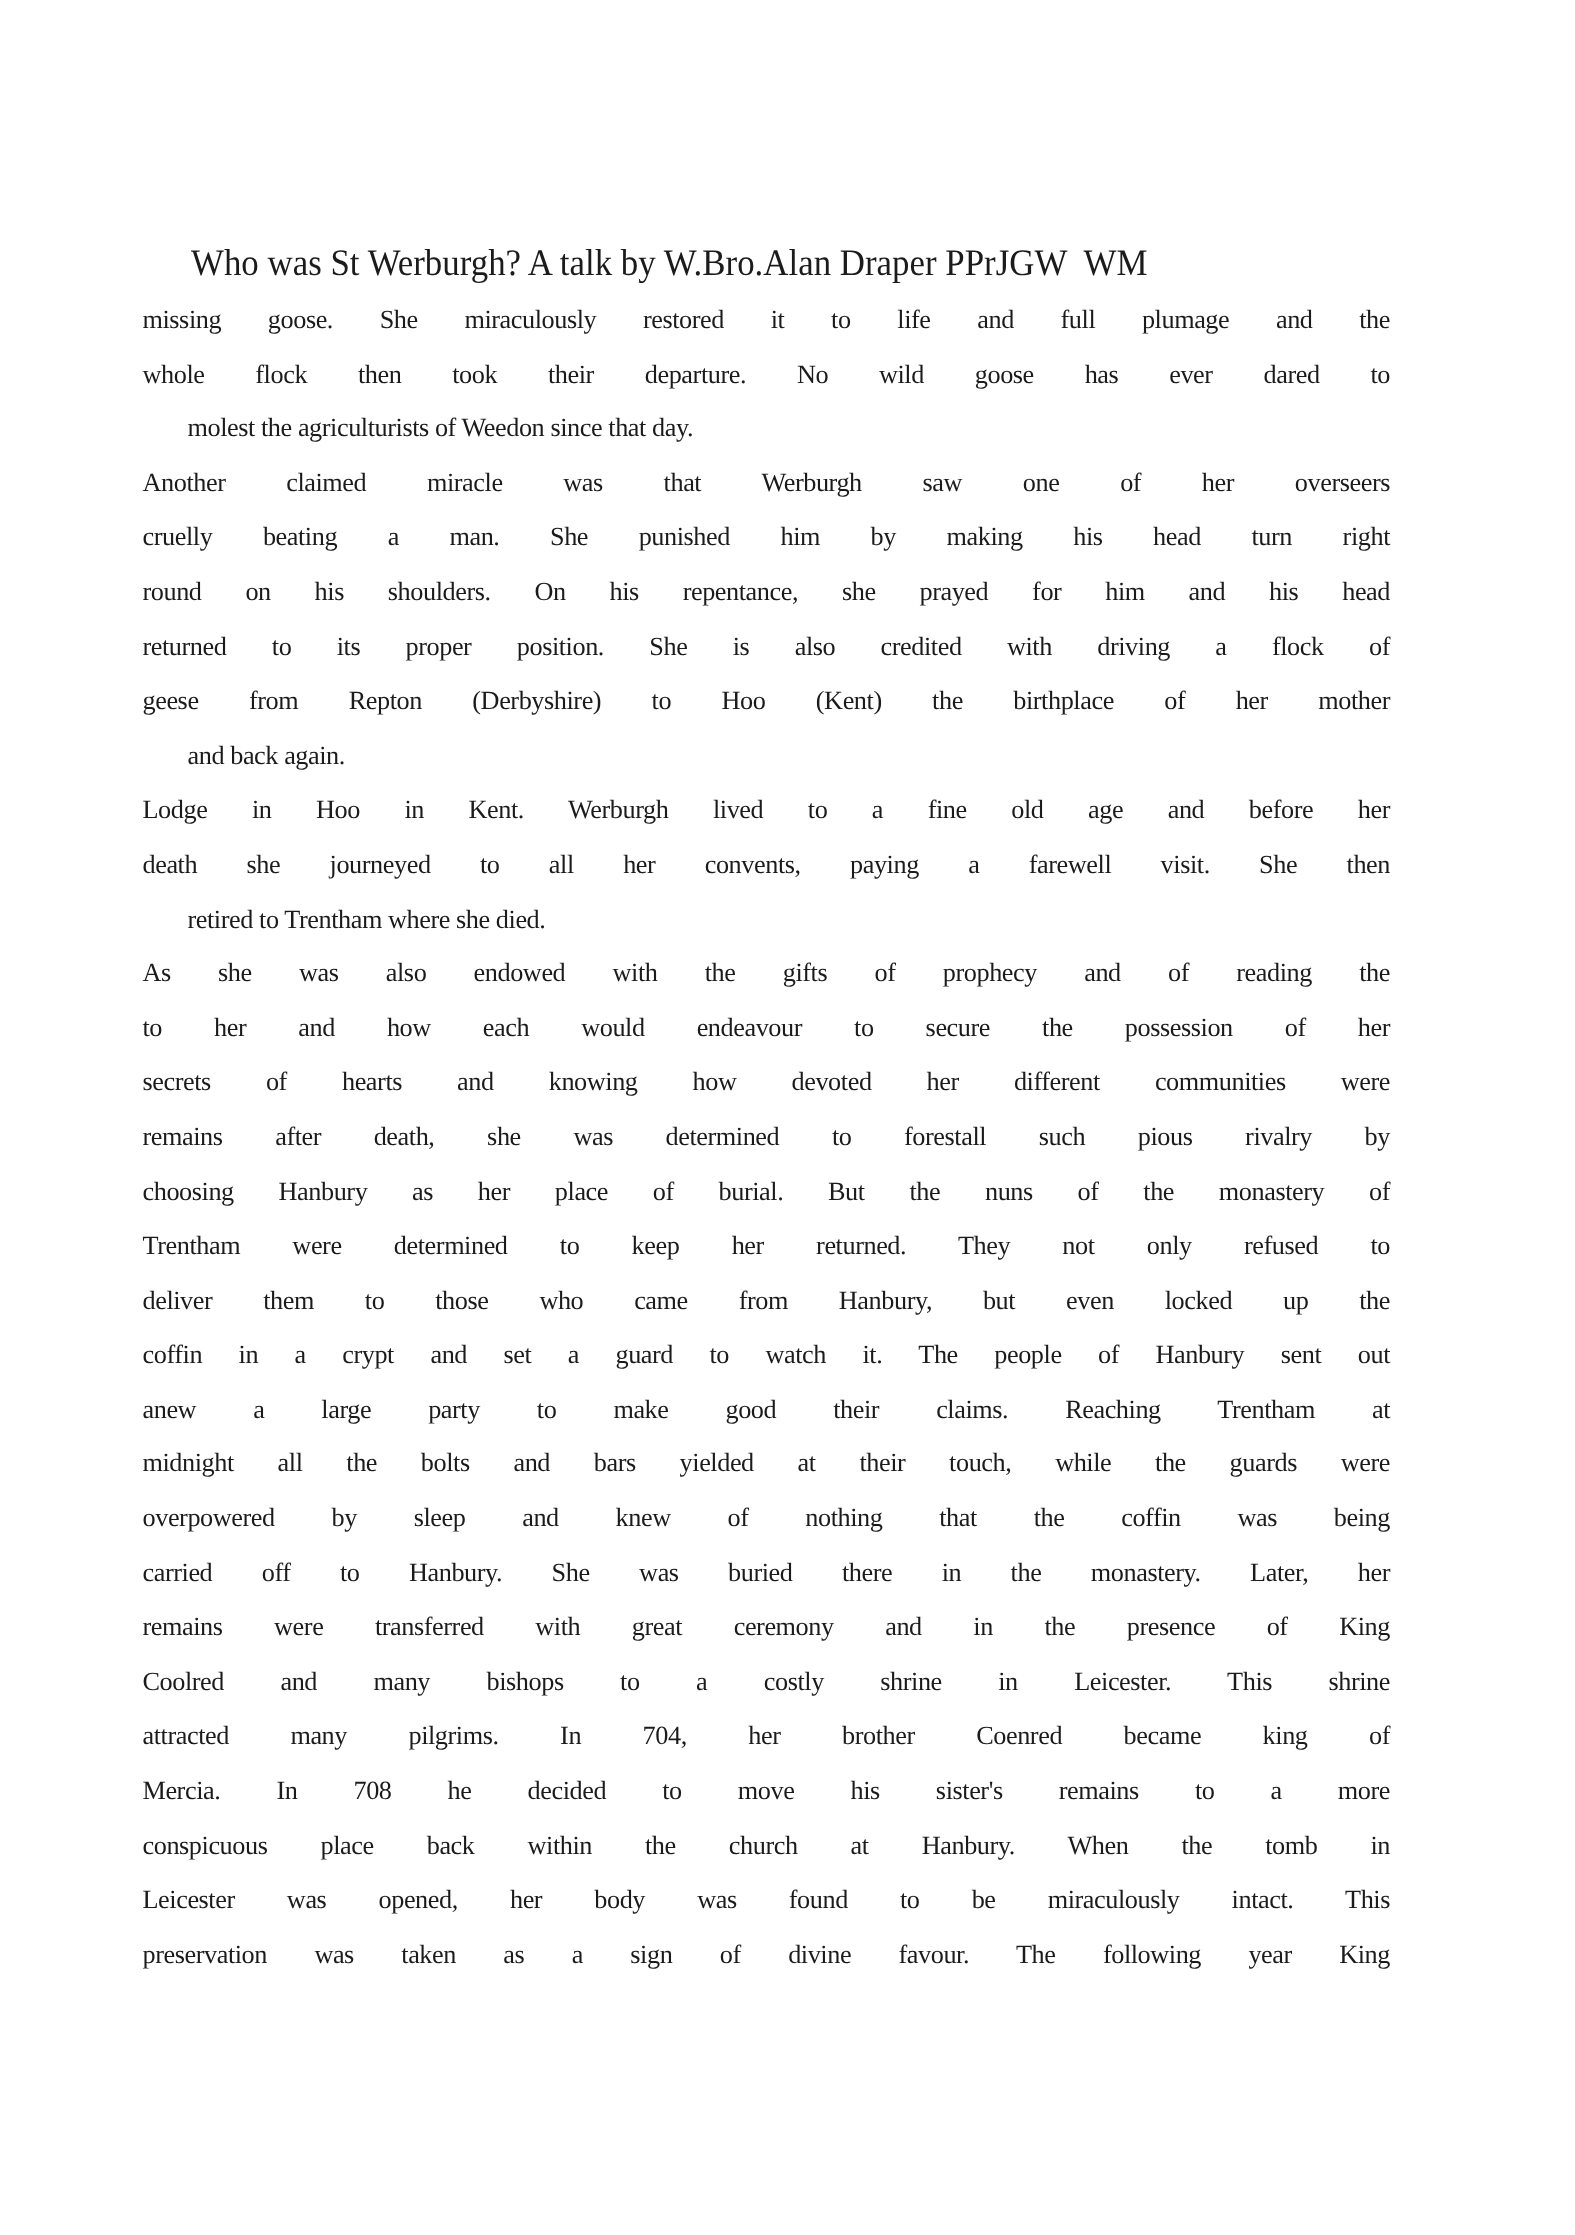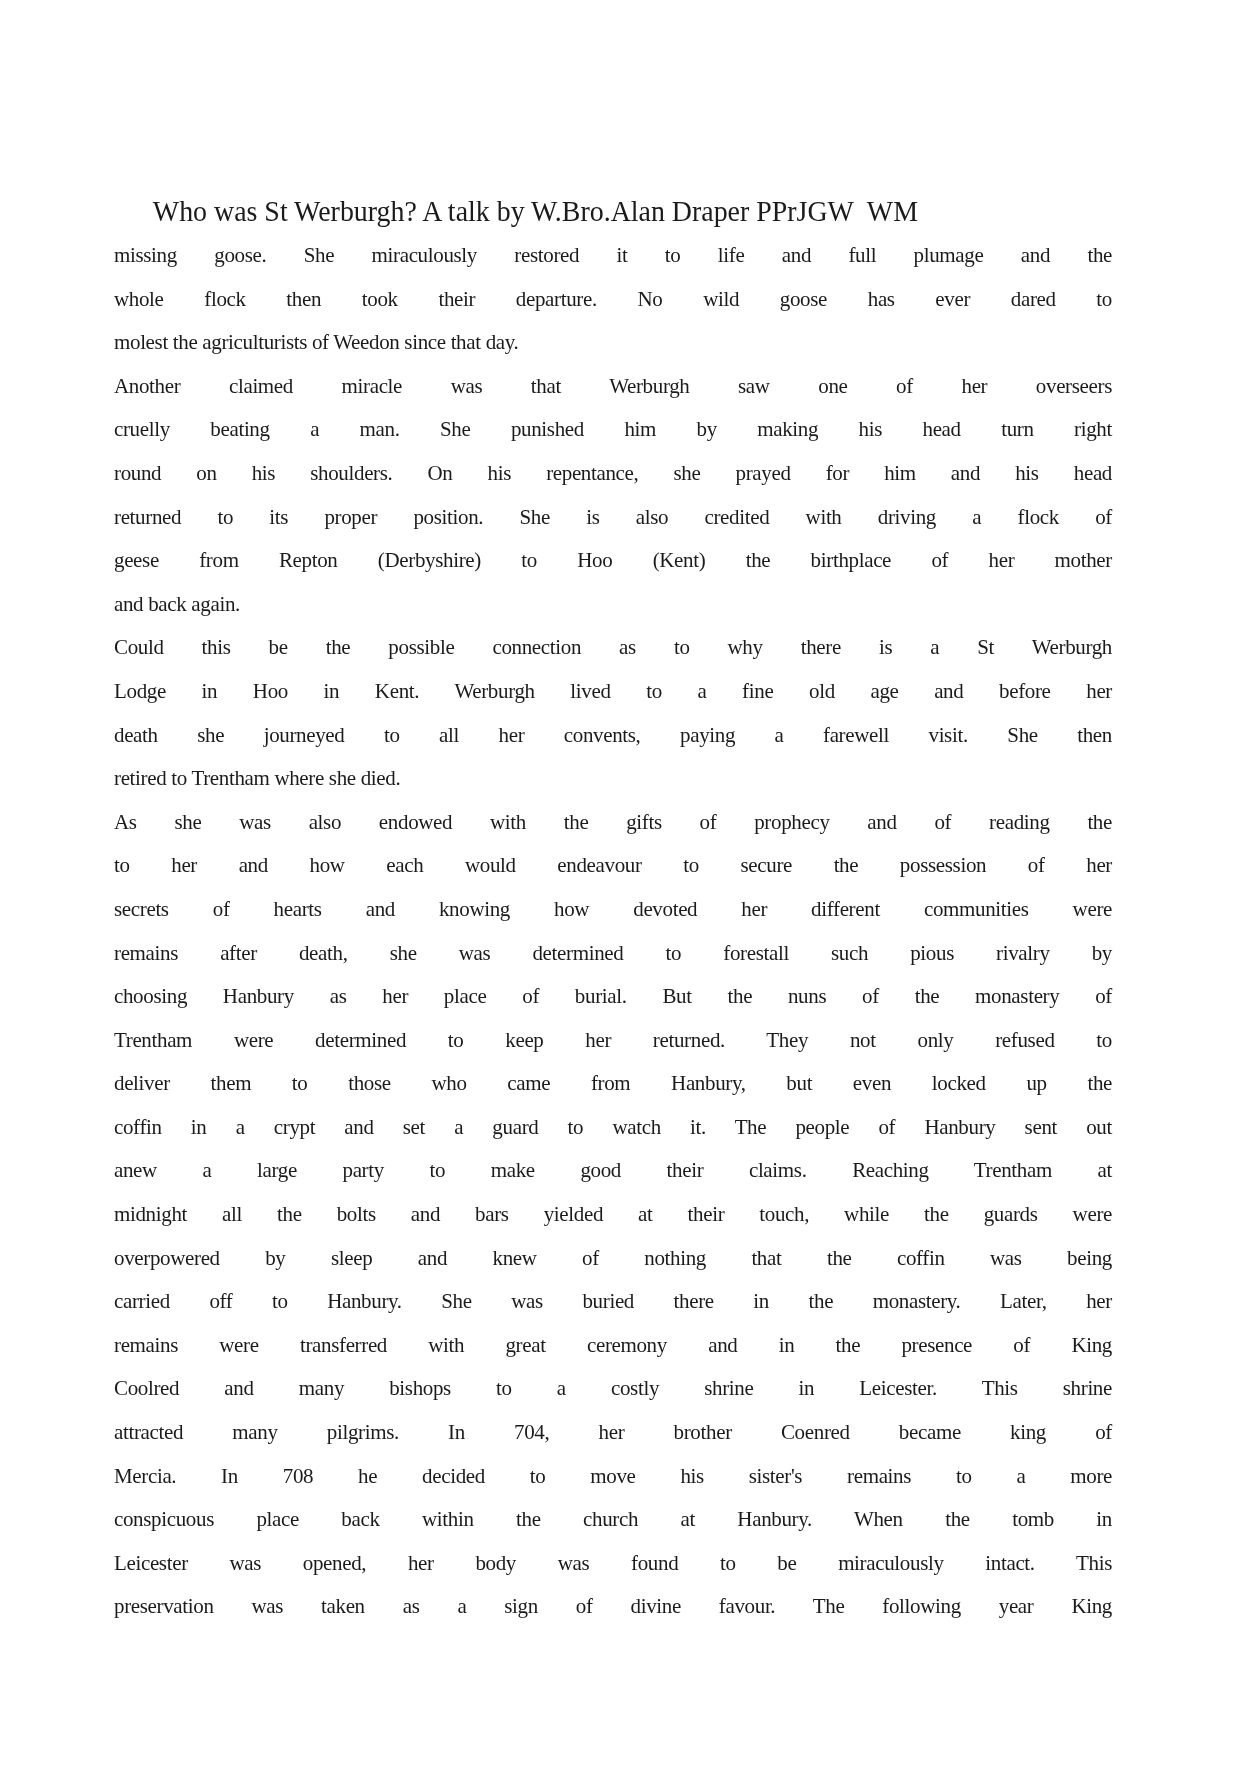--- a/index.html
+++ b/index.html
@@ -49,20 +49,21 @@
     .line {
       display: block;
       text-align: justify;
       text-align-last: justify;
       white-space: nowrap;
       height: 43.6px;
       overflow: visible;
     }
     .line.last {
       text-align-last: left;
+      margin-left: 36px;
     }
     .line-inner {
       display: block;
       width: 998px;
       white-space: normal;
       text-align: justify;
       text-align-last: justify;
       letter-spacing: -0.35px;
     }
     .line.last .line-inner {
@@ -105,23 +106,20 @@
       </span>
     <span class="line">
         <span class="line-inner">geese from Repton (Derbyshire) to Hoo (Kent) the birthplace of her mother</span>
       </span>
     <span class="line last">
         <span class="line-inner">and back again.</span>
       </span>
   </div>
 
   <div class="para">
-    <span class="line">
-        <span class="line-inner">Could this be the possible connection as to why there is a St Werburgh</span>
-      </span>
     <span class="line">
         <span class="line-inner">Lodge in Hoo in Kent. Werburgh lived to a fine old age and before her</span>
       </span>
     <span class="line">
         <span class="line-inner">death she journeyed to all her convents, paying a farewell visit. She then</span>
       </span>
     <span class="line last">
         <span class="line-inner">retired to Trentham where she died.</span>
       </span>
   </div>

